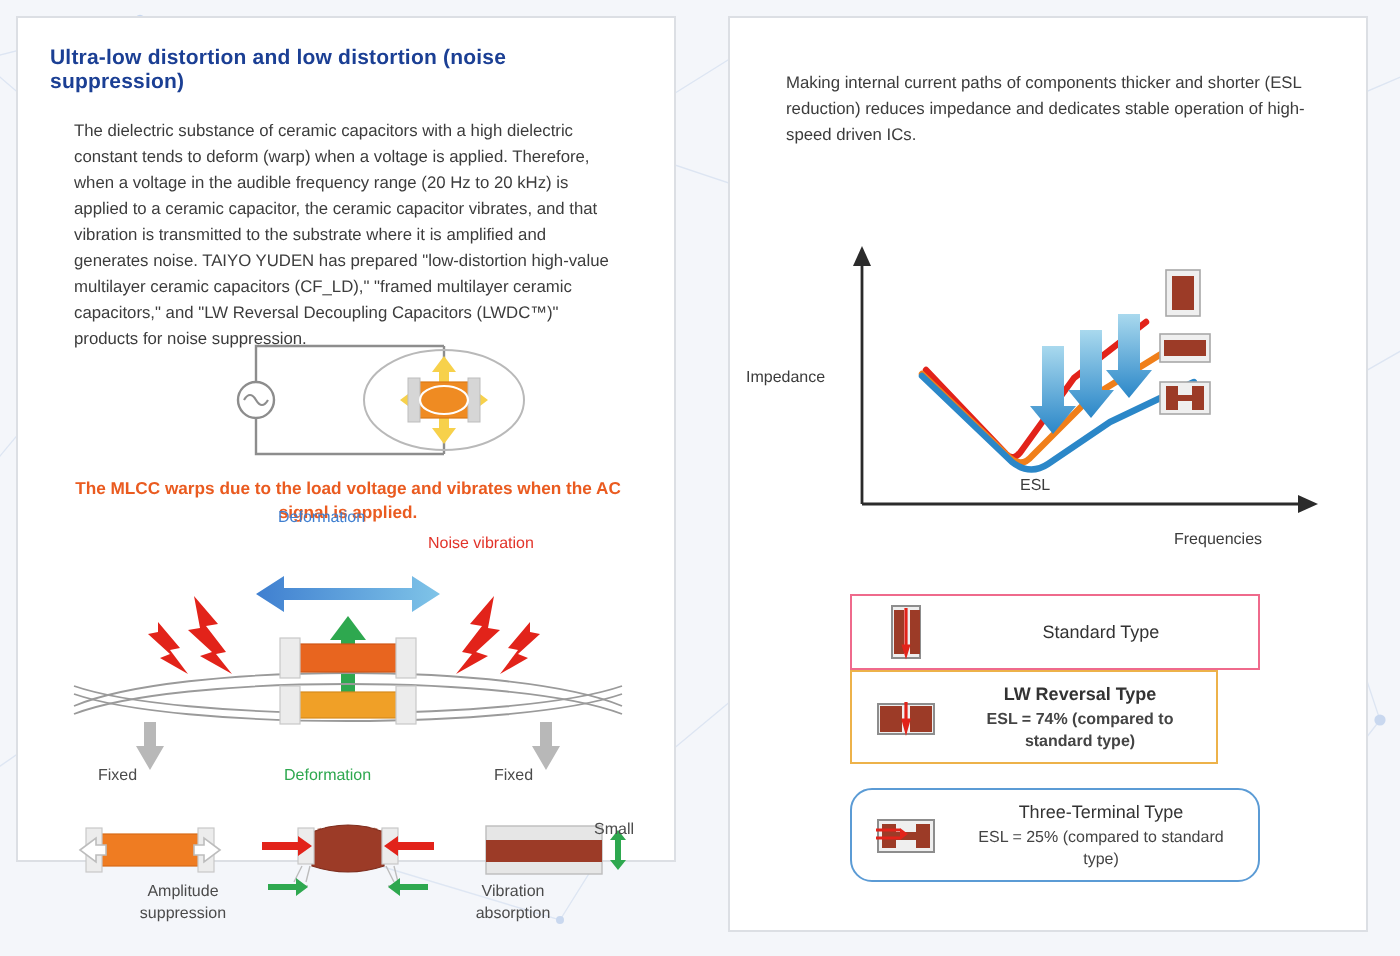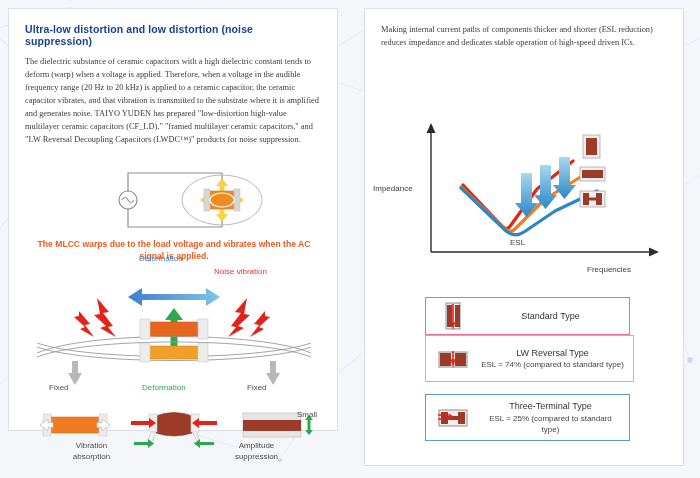--- a/index.html
+++ b/index.html
@@ -15,21 +15,21 @@
     background:#ffffff;border:1px solid #dcdfe4;box-sizing:border-box;
     position:relative;
   }
   .card.left{width:330px;height:423px;}
   .card.right{width:320px;height:458px;}
   .card-inner{padding:14px 16px 0 16px;}
   .card-title{
     color:#1b3f94;font-weight:bold;font-size:10.5px;letter-spacing:.1px;margin:0 0 8px 0;
   }
   .card-body{
-    color:#3c3c3c;font-size:8.4px;line-height:1.55;margin:0;font-family:Liberation Serif, serif;
+    color:#3c3c3c;font-size:8.4px;line-height:1.55;margin:12px;
   }
   
   .warn-line{
     color:#ea5b20;font-weight:bold;font-size:8.6px;line-height:1.35;
     text-align:center;margin:0;padding:0 22px;
   }
   .lbl{font-size:8px;color:#4b4b4b;text-align:left;}
   .lbl.blue{color:#3f7fd0;}
   .lbl.green{color:#2ea84f;}
   .lbl.red{color:#e2342a;}
@@ -38,21 +38,21 @@
   .legend-box{
     border:1px solid #cfd3d8;box-sizing:border-box;display:flex;align-items:center;
     background:#fff;
   }
   .legend-box .ic{width:54px;display:flex;justify-content:center;align-items:center;flex:0 0 54px;}
   .legend-box .tx{flex:1;text-align:center;font-size:8.4px;color:#3c3c3c;line-height:1.4;padding-right:8px;}
   .legend-box .tt{display:block;font-size:9px;color:#333;}
   .legend-box .sub{display:block;font-size:8px;color:#444;}
   .b-std{border-color:#ef6a8c;}
   .b-lw{border-color:#edb24a;}
-  .b-3t{border-color:#5b9bd5;}
+  .b-3t{border-color:#5b9bd5;border-radius:11px;}
   .axis-label{font-size:8px;fill:#3c3c3c;font-family:"Liberation Sans",sans-serif;}
 </style>
 </head>
 <body>
 
 <svg id="bg-net" width="700" height="478" viewBox="0 0 700 478">
   <rect width="700" height="478" fill="#f4f6fa"></rect>
   <g stroke="#dbe4f2" stroke-width="0.7" fill="none" opacity="0.9">
     <path d="M-10 30 L70 10 L150 45 L60 90 L-10 30Z"></path>
     <path d="M150 45 L240 18 L300 70 L200 100 L150 45Z"></path>
@@ -224,26 +224,26 @@
       <g>
         <rect x="234" y="10" width="58" height="24" fill="#e6e6e6" stroke="#bdbdbd" stroke-width="0.7"></rect>
         <rect x="234" y="17" width="58" height="11" fill="#9c3b27"></rect>
         <path d="M300 12 l4 5 h-2.5 v10 h2.5 l-4 5 -4 -5 h2.5 v-10 h-2.5 Z" fill="#2ea84f"></path>
       </g>
     </svg>
     <div class="lbl" style="position:absolute;left:288px;top:401px;width:40px;text-align:left;">Small</div>
 
     <div style="position:absolute;left:0;top:432px;width:330px;display:flex;">
       <div style="flex:1" class="tri-label">
+        <span>Amplitude</span><br>
+        <span>suppression</span>
+      </div>
+      <div style="flex:1" class="tri-label">
         <span>Vibration</span><br>
         <span>absorption</span>
-      </div>
-      <div style="flex:1" class="tri-label">
-        <span>Amplitude</span><br>
-        <span>suppression</span>
       </div>
     </div>
   </div>
 
   <div class="card right">
     <div class="card-inner">
       <p class="card-body">Making internal current paths of components thicker and shorter (ESL reduction) reduces impedance and dedicates stable operation of high-speed driven ICs.</p>
     </div>
 
     <svg width="320" height="160" viewBox="0 0 320 160" style="position:absolute;left:0;top:108px;">
@@ -297,21 +297,21 @@
           <rect x="7" y="4" width="5" height="22" fill="#9c3b27"></rect>
           <rect x="15" y="4" width="5" height="22" fill="#9c3b27"></rect>
           <path d="M13 3 v20 M11.8 22 h2.4 l-1.2 4 Z" stroke="#e2231a" stroke-width="1.6" fill="#e2231a"></path>
         </svg>
       </div>
       <div class="tx">
         <span class="tt">Standard Type</span>
       </div>
     </div>
 
-    <div class="legend-box b-lw" style="position:absolute;left:60px;top:326px;width:209px;height:47px;">
+    <div class="legend-box b-lw" style="position:absolute;left:60px;top:326px;width:184px;height:47px;font-weight:bold;">
       <div class="ic">
         <svg width="34" height="24" viewBox="0 0 34 24">
           <rect x="3" y="5" width="28" height="15" fill="#efefef" stroke="#8d8d8d" stroke-width="1"></rect>
           <rect x="4" y="6" width="11" height="13" fill="#9c3b27"></rect>
           <rect x="19" y="6" width="11" height="13" fill="#9c3b27"></rect>
           <path d="M17 4 v10 M15.6 13 h2.8 l-1.4 5 Z" stroke="#e2231a" stroke-width="1.6" fill="#e2231a"></path>
         </svg>
       </div>
       <div class="tx">
         <span class="tt">LW Reversal Type</span>

